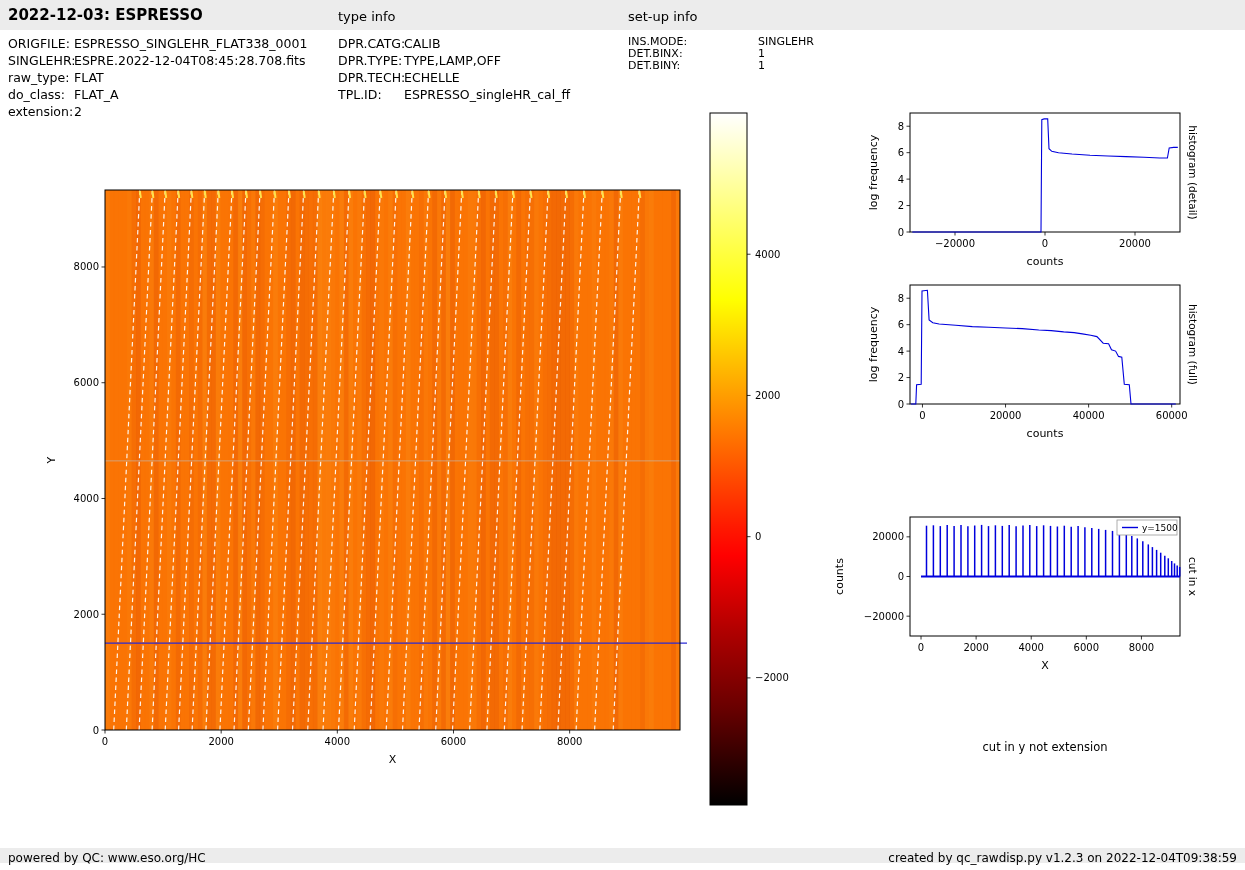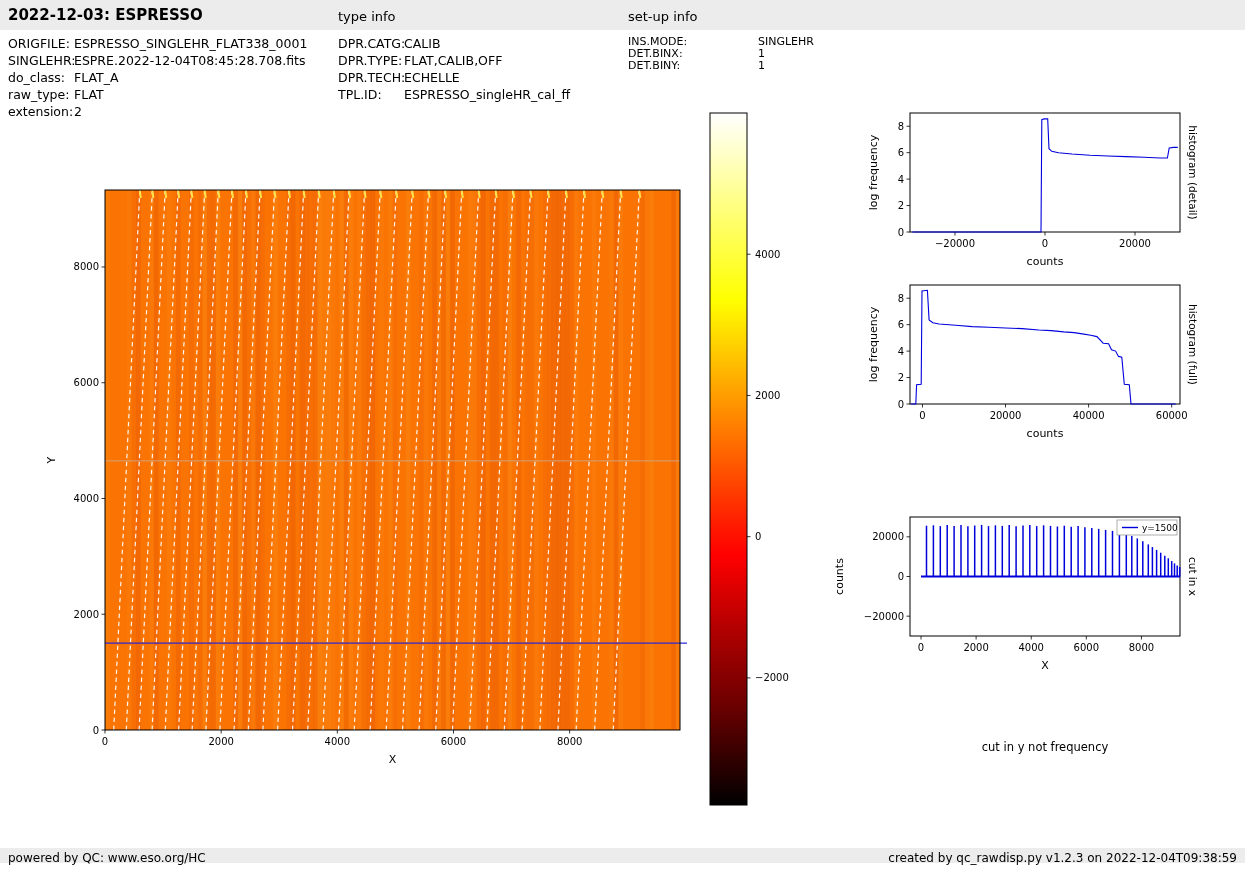--- a/index.html
+++ b/index.html
@@ -39,41 +39,41 @@
   <div class="meta" style="left:8px;top:36px">
     <div class="row">
       <span class="lbl">ORIGFILE:</span>
       <span class="val">ESPRESSO_SINGLEHR_FLAT338_0001</span>
     </div>
     <div class="row">
       <span class="lbl">SINGLEHR:</span>
       <span class="val">ESPRE.2022-12-04T08:45:28.708.fits</span>
     </div>
     <div class="row">
+      <span class="lbl">raw_type:</span>
+      <span class="val">FLAT</span>
+    </div>
+    <div class="row">
       <span class="lbl">do_class:</span>
       <span class="val">FLAT_A</span>
     </div>
     <div class="row">
-      <span class="lbl">raw_type:</span>
-      <span class="val">FLAT</span>
-    </div>
-    <div class="row">
       <span class="lbl">extension:</span>
       <span class="val">2</span>
     </div>
   </div>
 
   <div class="meta" style="left:338px;top:36px">
     <div class="row">
       <span class="lbl">DPR.CATG:</span>
       <span class="val">CALIB</span>
     </div>
     <div class="row">
       <span class="lbl">DPR.TYPE:</span>
-      <span class="val">FLAT,CALIB,OFF</span>
+      <span class="val">TYPE,LAMP,OFF</span>
     </div>
     <div class="row">
       <span class="lbl">DPR.TECH:</span>
       <span class="val">ECHELLE</span>
     </div>
     <div class="row">
       <span class="lbl">TPL.ID:</span>
       <span class="val">ESPRESSO_singleHR_cal_ff</span>
     </div>
   </div>
@@ -465,20 +465,20 @@
         <line x1="1177.2" y1="576.5" x2="1177.2" y2="565.4" stroke="#0000dd" stroke-width="1.5"></line>
         <line x1="1179.7" y1="576.5" x2="1179.7" y2="567.0" stroke="#0000dd" stroke-width="1.5"></line>
         <g>
           <rect x="1117" y="520" width="60" height="15" fill="#fff" stroke="#9a9a9a" stroke-width="0.8"></rect>
           <line x1="1122" y1="527.5" x2="1138" y2="527.5" stroke="#0000dd" stroke-width="1.4"></line>
           <text x="1142" y="531" font-size="9">y=1500</text>
         </g>
       </g>
     </svg>
 
-  <div class="cut-y-msg">cut in y not frequency</div>
+  <div class="cut-y-msg">cut in y not extension</div>
 
   <div class="bar bottom-bar">
     <span class="foot-left">powered by QC: www.eso.org/HC</span>
     <span class="foot-right">created by qc_rawdisp.py v1.2.3 on 2022-12-04T09:38:59</span>
   </div>
 
 </div>
 
 </body></html>

